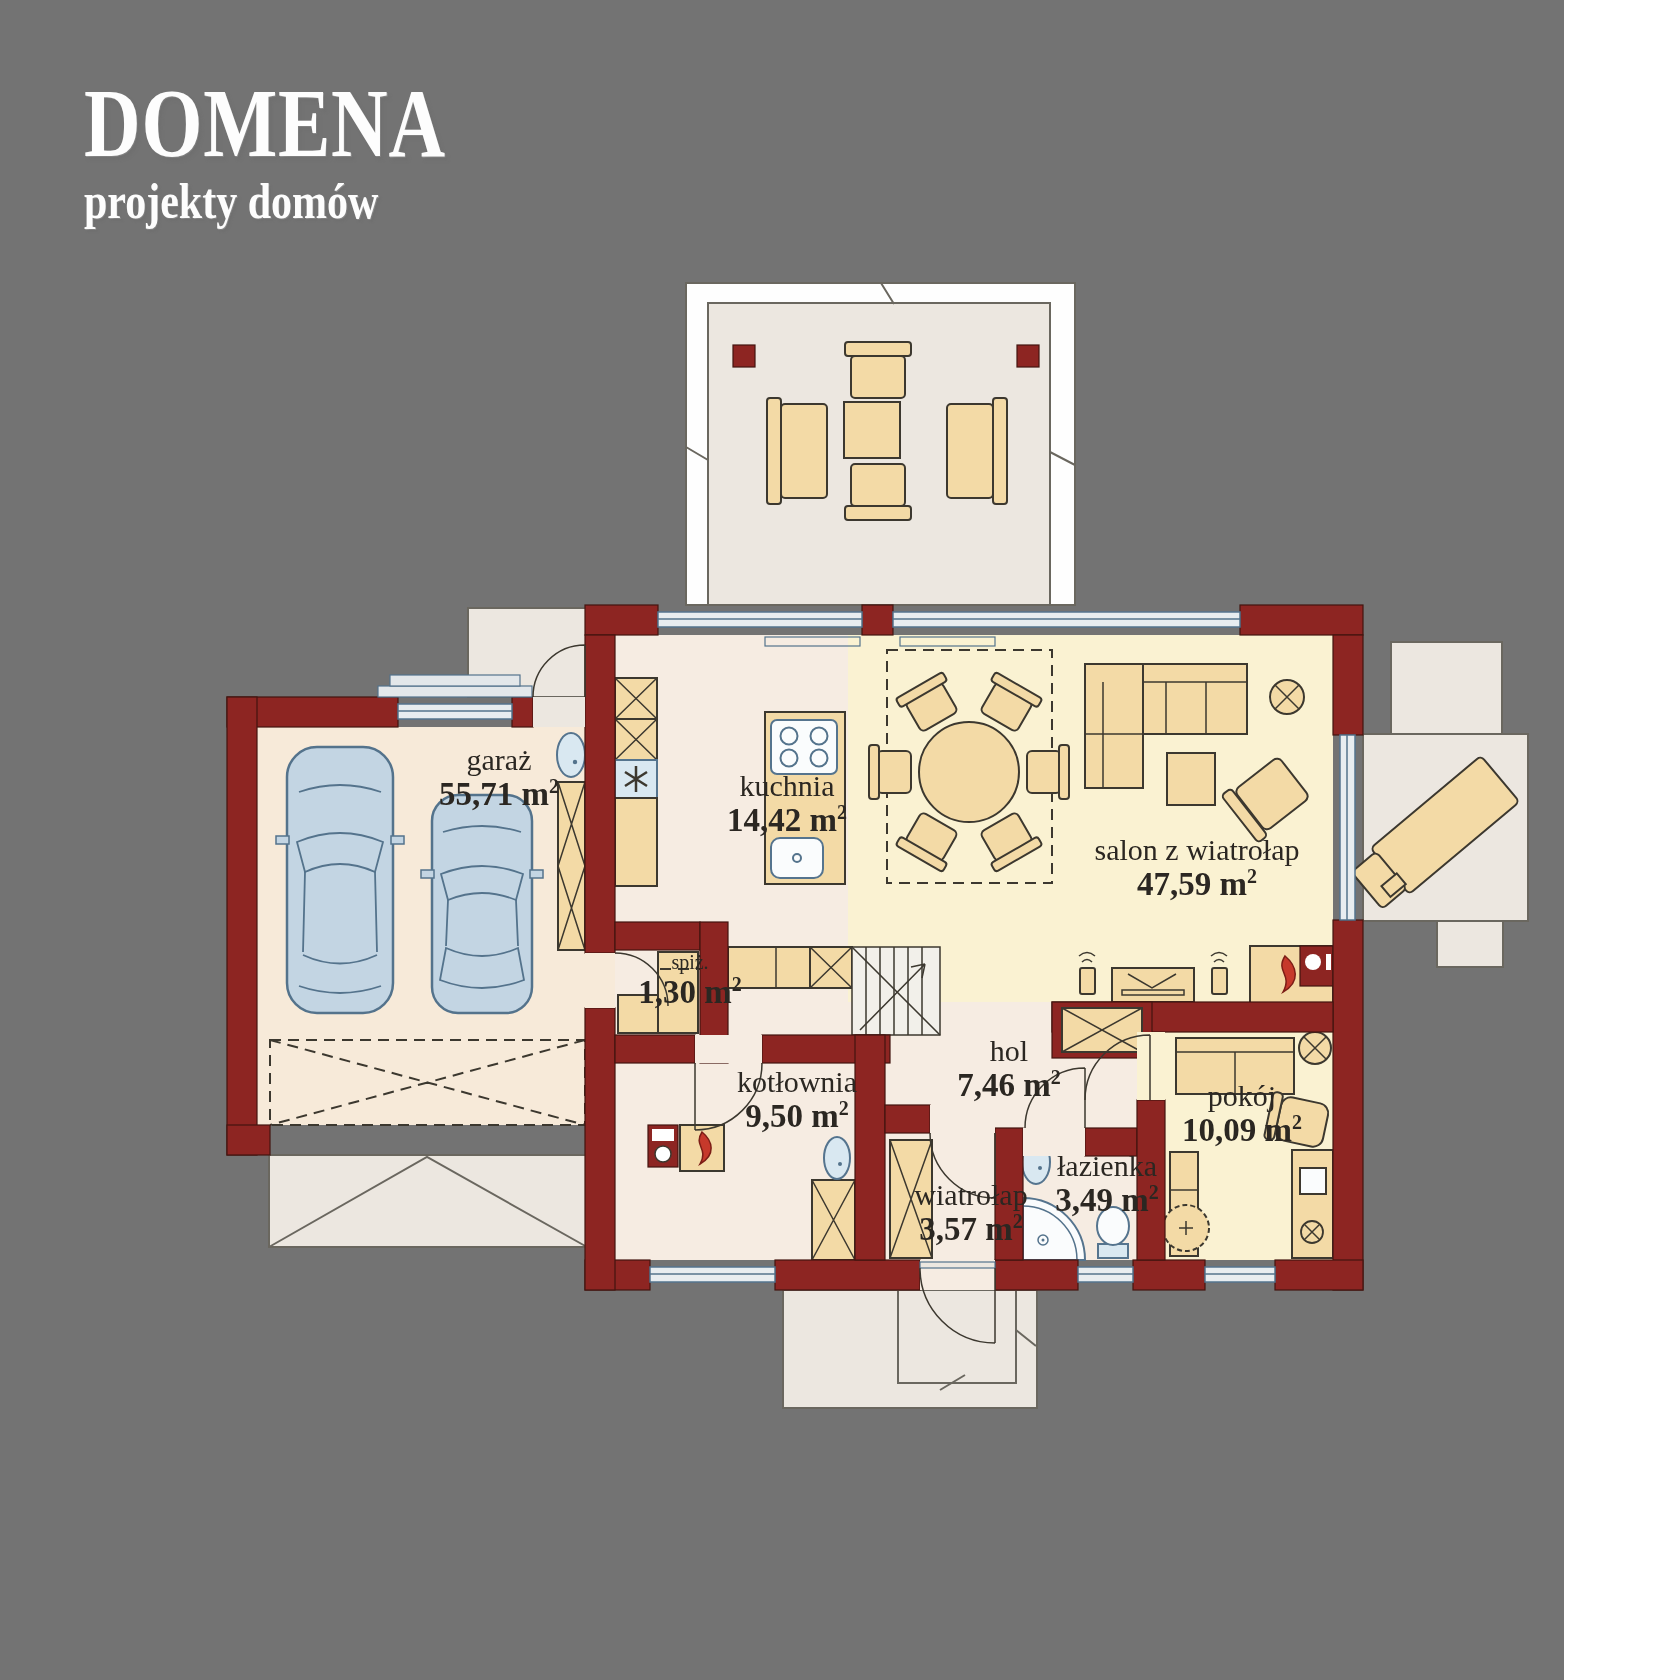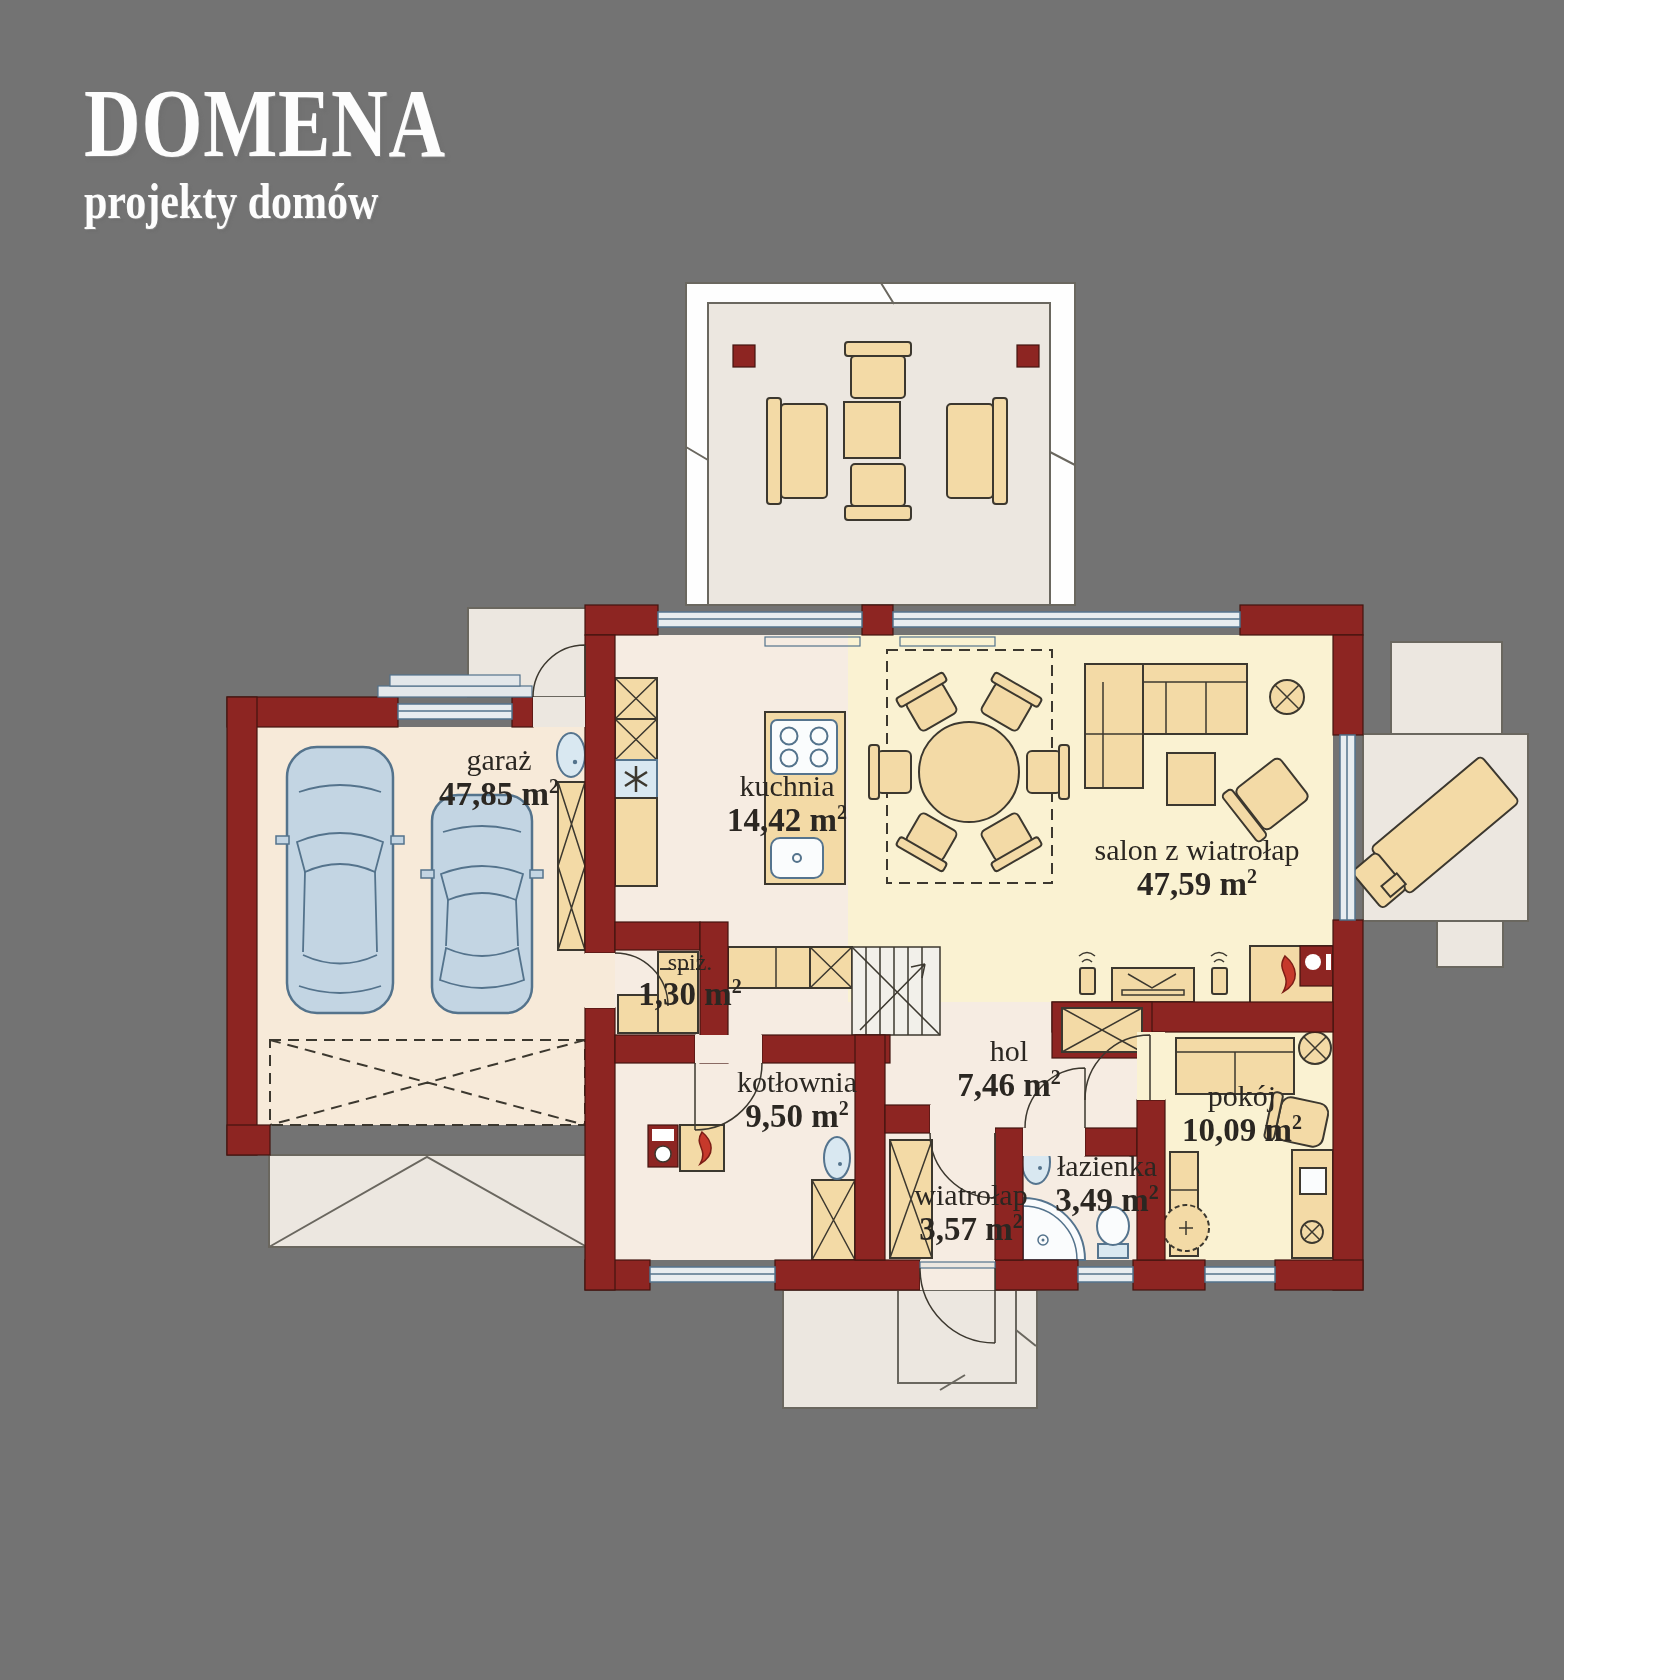--- a/index.html
+++ b/index.html
@@ -15,21 +15,21 @@
   .logo-title{font-size:98px;font-weight:700;letter-spacing:1px;line-height:1;
       transform:scaleX(.80);transform-origin:left top;
       text-shadow:4px 4px 3px rgba(110,110,110,.55),1px 1px 0 rgba(170,170,170,.6);}
   .logo-sub{font-size:50px;font-weight:700;line-height:1;margin-top:4px;
       transform:scaleX(.84);transform-origin:left top;
       text-shadow:3px 3px 2px rgba(110,110,110,.55),1px 1px 0 rgba(170,170,170,.6);}
   .labels{position:absolute;left:0;top:0;width:100%;height:100%;z-index:4;pointer-events:none;margin-left:26px;}
   .room-label{position:absolute;transform:translate(-50%,-50%);text-align:center;
       color:#2B2722;line-height:1.08;white-space:nowrap;}
   .rname{font-size:30px;}
-  .rname.small{font-size:24px;text-align:center;}
+  .rname.small{font-size:20px;text-align:center;}
   .rarea{font-size:33px;font-weight:700;}
   .rarea sup{font-size:20px;}
   svg .furn{fill:var(--furniture);stroke:var(--line);stroke-width:2;}
   svg .fix{fill:var(--fixture);stroke:var(--sash);stroke-width:2;}
   svg .fixw{fill:var(--fixture-white);stroke:var(--sash);stroke-width:2;}
   svg .wallr{fill:var(--wall);stroke:#43150f;stroke-width:1.2;}
   svg .terr{fill:var(--terrace);stroke:#6A675F;stroke-width:2;}
   svg .glaz{fill:#E8EDF0;stroke:var(--sash);stroke-width:1.5;}
   svg .dash{stroke:var(--line);stroke-width:2;fill:none;stroke-dasharray:11 7;}
   svg .thin{stroke:var(--line);stroke-width:1.5;fill:none;}
@@ -347,21 +347,21 @@
       <path d="M1150,1035 A65,65 0 0 0 1085,1100 M1150,1100 L1150,1035" class="thin"></path>
       <rect x="920" y="1260" width="75" height="30" fill="var(--floor-warm)"></rect>
       <rect x="920" y="1262" width="75" height="6" fill="#ECE7E0" stroke="#54738C" stroke-width="1.2"></rect>
       <path d="M920,1268 A75,75 0 0 0 995,1343 M995,1268 L995,1343" class="thin"></path>
     </g>
   </svg>
 
   <div class="labels">
     <div class="room-label" style="left:473px;top:779px">
       <div class="rname">garaż</div>
-      <div class="rarea"><span>47,85</span>&nbsp;<span>m</span><sup>2</sup></div>
+      <div class="rarea"><span>55,71</span>&nbsp;<span>m</span><sup>2</sup></div>
     </div>
     <div class="room-label" style="left:761px;top:805px">
       <div class="rname">kuchnia</div>
       <div class="rarea"><span>14,42</span>&nbsp;<span>m</span><sup>2</sup></div>
     </div>
     <div class="room-label" style="left:1171px;top:869px">
       <div class="rname">salon z wiatrołap</div>
       <div class="rarea"><span>47,59</span>&nbsp;<span>m</span><sup>2</sup></div>
     </div>
     <div class="room-label" style="left:664px;top:981px">

